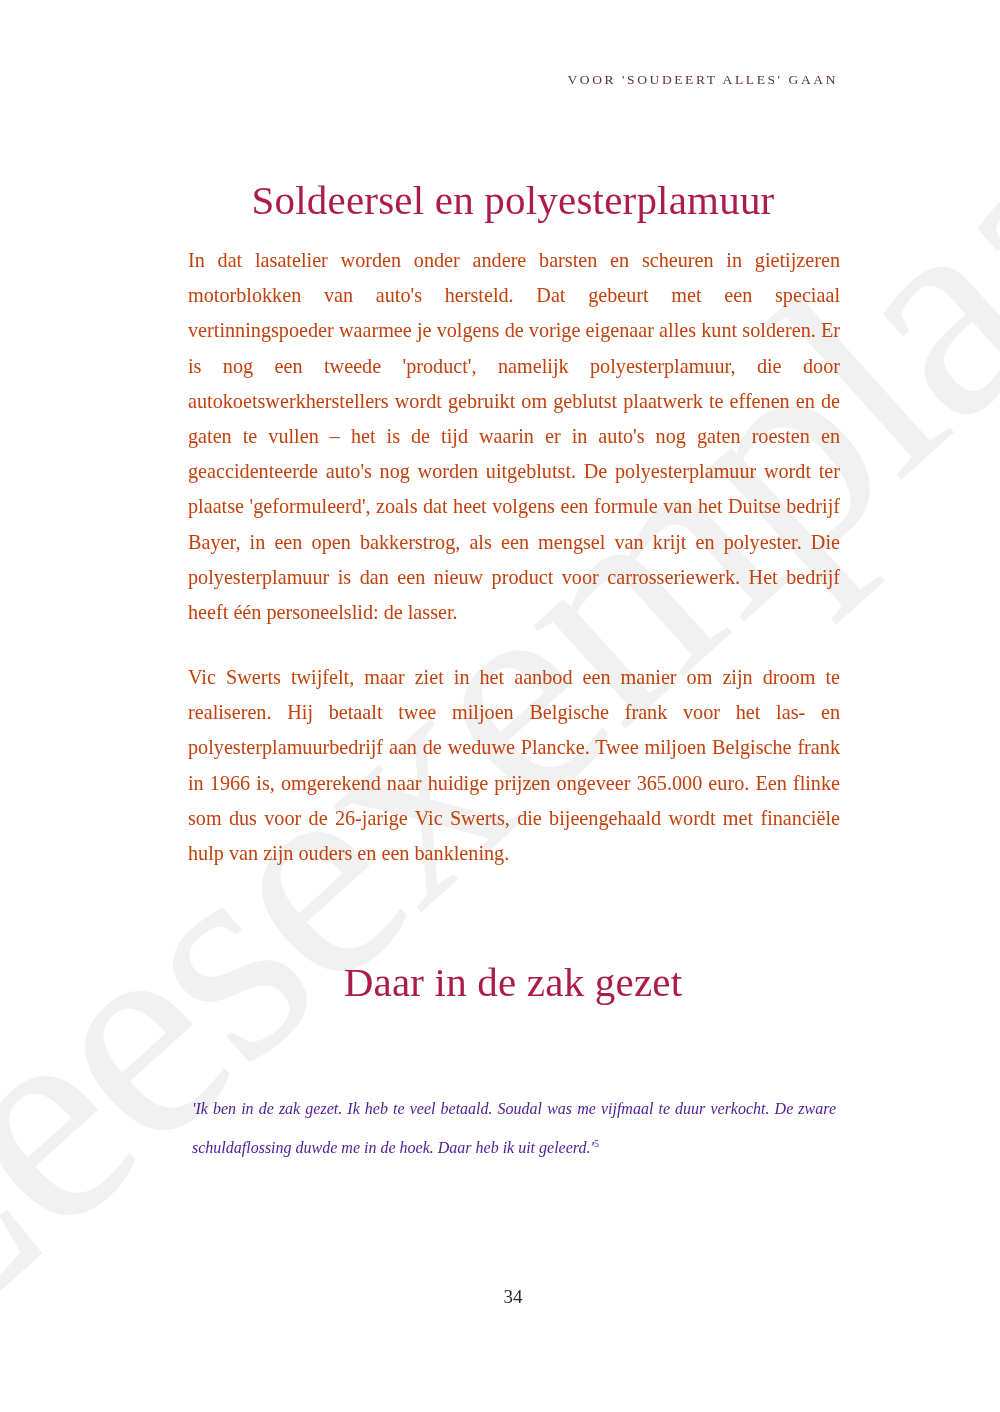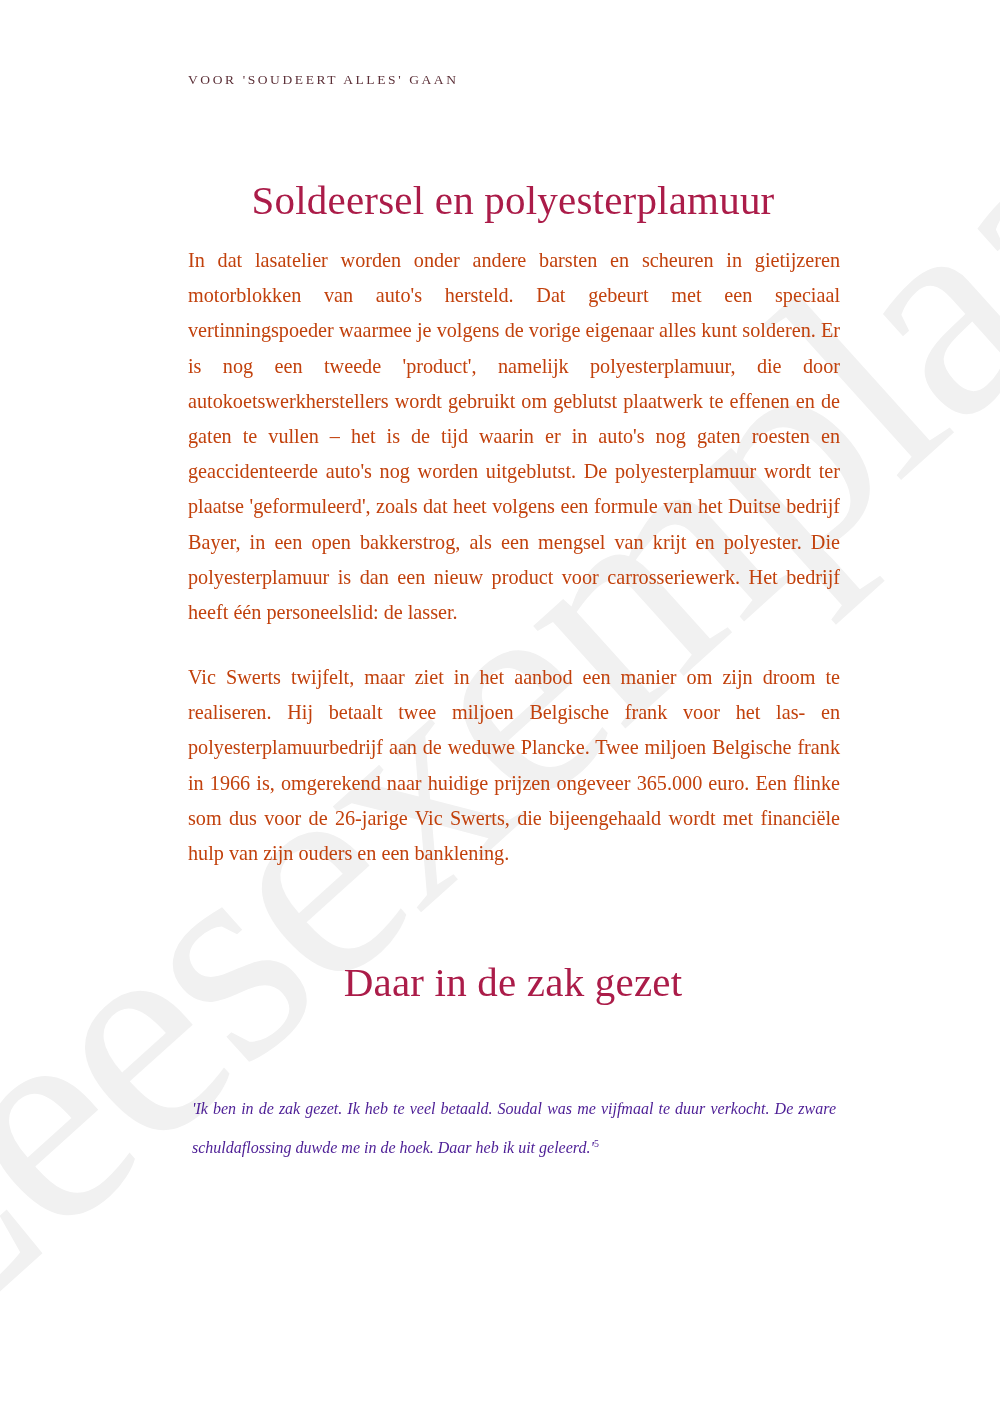--- a/index.html
+++ b/index.html
@@ -41,21 +41,21 @@
     width: 650px;
     height: 1412px;
     z-index: 2;
   }
 
   .running-header {
     position: absolute;
     top: 72px;
     left: 0;
     width: 650px;
-    text-align: left;
+    text-align: right;
     font-size: 13.5px;
     letter-spacing: 2.6px;
     color: #5c3038;
     font-variant: small-caps;
     text-transform: uppercase;
   }
 
   .chapter-title {
     position: absolute;
     left: 0;
@@ -145,15 +145,16 @@
     </div>
 
 
     <h1 class="chapter-title title-second">Daar in de zak gezet</h1>
 
 
     <div class="body-block block-quote">
       <p class="quote-text"><span>'Ik ben in de zak gezet. Ik heb te veel betaald. Soudal was me vijfmaal te duur verkocht. De zware schuldaflossing duwde me in de hoek. Daar heb ik uit geleerd.'</span><span class="footnote-ref">5</span></p>
     </div>
 
+    <div class="page-number">34</div>
 
   </div>
 </div>
 
 </body></html>

